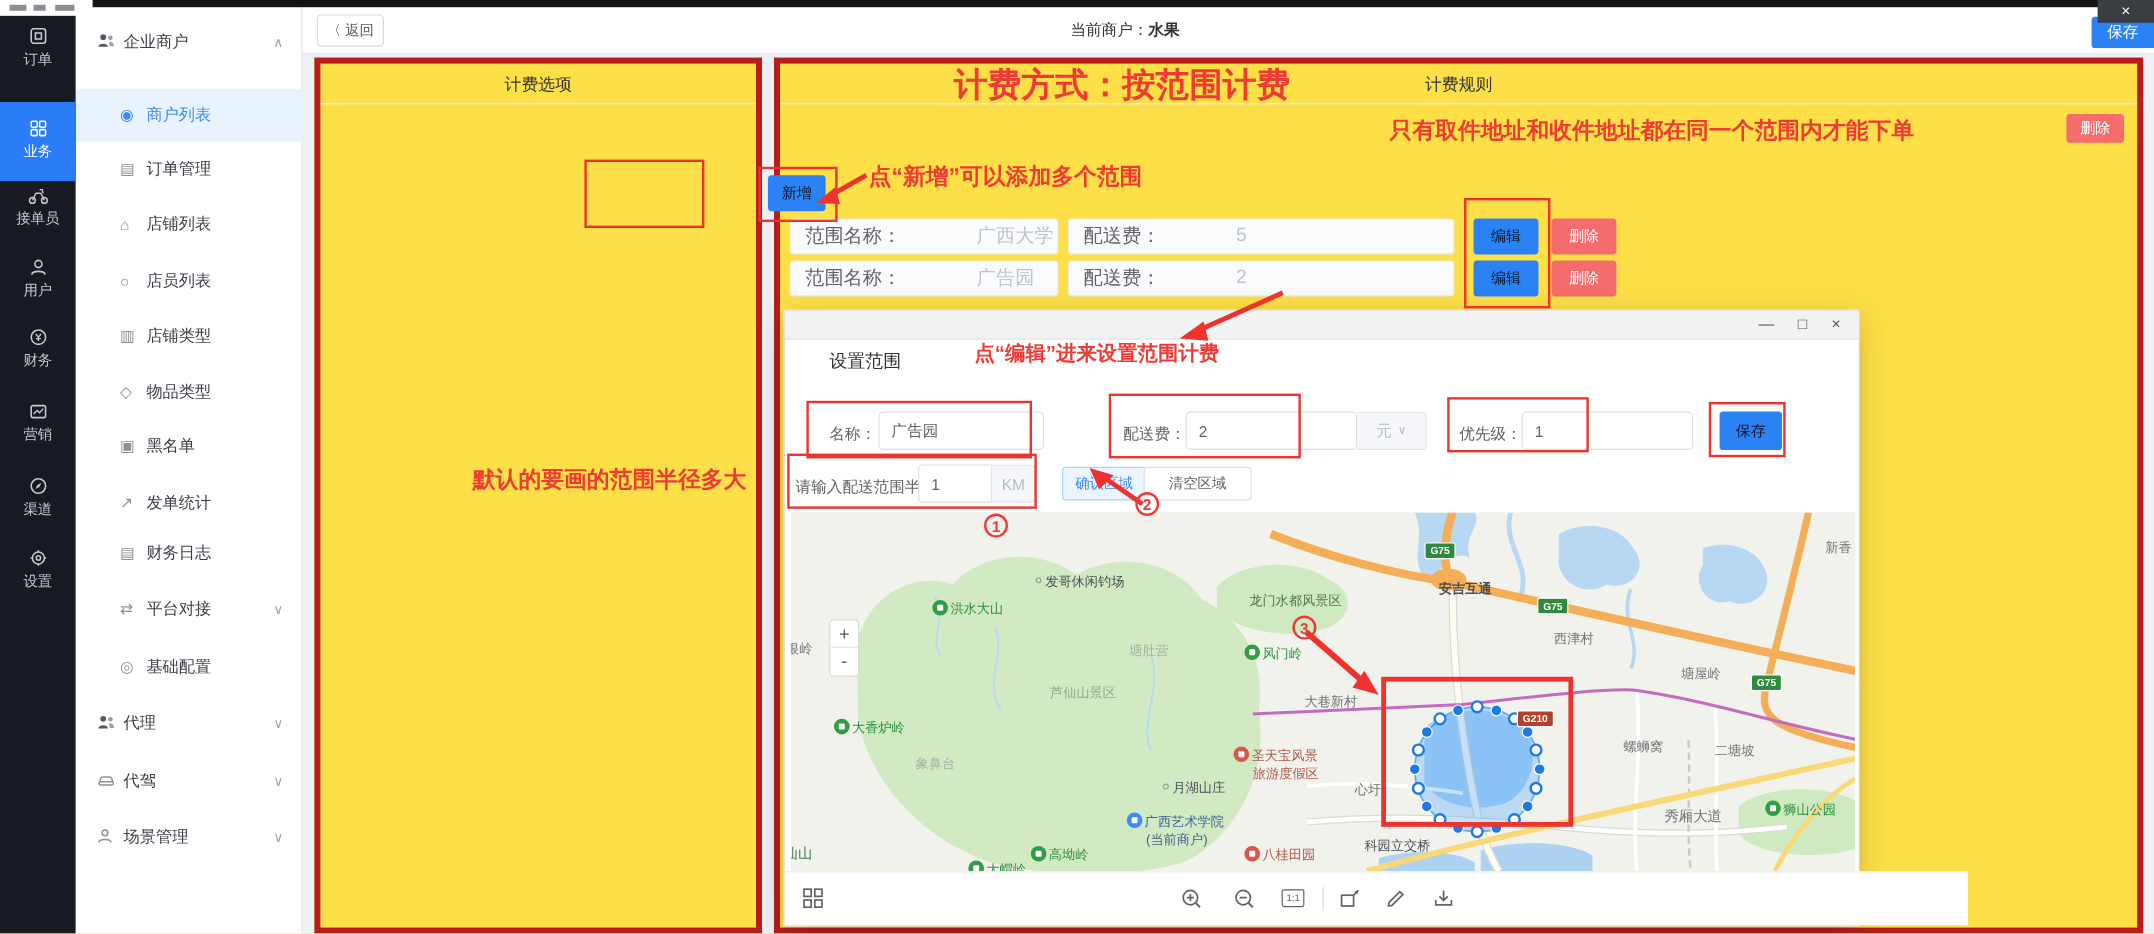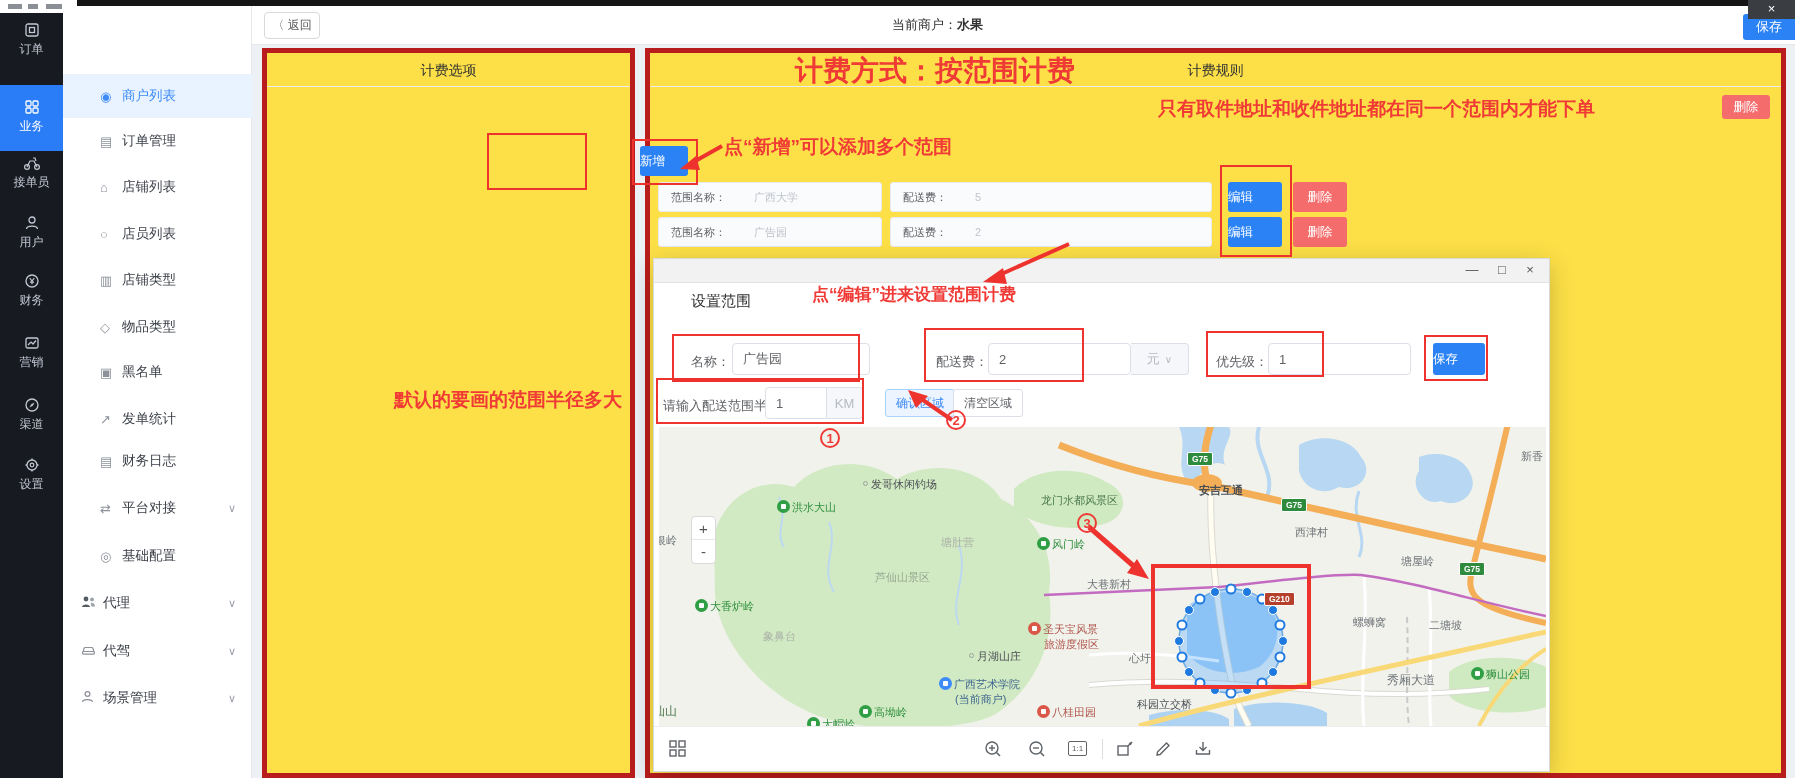--- a/index.html
+++ b/index.html
@@ -46,39 +46,39 @@
   .panel-header { height:34px; border-bottom:1px solid #ececec; text-align:center; font-size:14px; color:#303133; line-height:34px; }
   .section-bar { position:absolute; background:#f0f1f3; border-left:4px solid #2a82f5; font-size:15px; font-weight:bold; color:#303133; line-height:30px; padding-left:10px; }
 
   .opt-btn { position:absolute; height:34px; border:1px solid #e1e4e8; border-radius:4px; background:#fff; display:flex; align-items:center; padding:0 12px; font-size:13px; color:#b9bec7; cursor:pointer; }
   .radio { width:14px; height:14px; border-radius:50%; border:1px solid #d4d7dd; background:#f5f7fa; margin-right:8px; }
   .radio.sel { border:4px solid #2a82f5; background:#fff; width:14px; height:14px; }
   .cbox { width:13px; height:13px; border:1px solid #d4d7dd; border-radius:2px; background:#fff; margin-right:8px; }
   .opt-btn.en { color:#7c828c; }
 
   
-  .btn-blue { background:#2a82f5; color:#ffffff; border:none; border-radius:3px; font-size:12.5px; cursor:pointer; }
+  .btn-blue { background:#2a82f5; color:#0f172a; border:none; border-radius:3px; font-size:12.5px; text-align:center; cursor:pointer; }
   .btn-red { background:#f56c6c; color:#fff; border:none; border-radius:3px; font-size:12.5px; text-align:center; cursor:pointer; }
 
   
-  .rrow-box { position:absolute; height:30px; background:#fafbfc; border:1px solid #e8eaee; border-radius:3px; display:flex; align-items:center; font-size:11px; }
+  .rrow-box { position:absolute; height:30px; background:#fafbfc; border:1px solid #e8eaee; border-radius:3px; display:flex; align-items:center; font-size:16px;gap:35px; }
   .rrow-box .rlab { color:#606266; margin-left:12px; }
   .rrow-box .rval { color:#c0c4cc; margin-left:28px; }
 
   
   .modal { position:absolute; left:653px; top:258px; width:897px; height:514px; background:#fff; border:1px solid #d8d8d8;
     box-shadow:0 6px 24px rgba(0,0,0,.2); z-index:20; }
   .modal-titlebar { position:absolute; left:0; top:0; width:100%; height:24px; background:#f2f2f2; border-bottom:1px solid #e3e3e3; }
   .win-ctl { position:absolute; top:3px; color:#555; font-size:13px; width:22px; text-align:center; cursor:pointer; }
   .modal-title { position:absolute; left:37px; top:33px; font-size:15px; color:#303133; }
   .f-label { position:absolute; font-size:13px; color:#606266; }
   .f-input { position:absolute; height:32px; border:1px solid #dcdfe6; border-radius:4px; font-size:13px; color:#606266; padding-left:10px; background:#fff; font-family:inherit; }
   .unit-box { position:absolute; height:32px; background:#f5f7fa; border:1px solid #dcdfe6; border-left:none; border-radius:0 4px 4px 0; color:#b6bac2; font-size:13px; display:flex; align-items:center; justify-content:center; gap:5px; }
   .btn-confirm { position:absolute; height:28px; background:#ecf5ff; border:1px solid #a8d2ff; border-radius:3px; color:#3d8af8; font-size:12px; padding:0 10px; line-height:26px; cursor:pointer; }
-  .btn-plain { position:absolute; height:28px; background:#fff; border:1px solid #dcdfe6; border-radius:3px; color:#606266; font-size:12px; padding:0 10px; line-height:26px; cursor:pointer; }
+  .btn-plain { position:absolute; height:28px; background:#fff; border:1px solid #dcdfe6; border-radius:3px; color:#606266; font-size:12px; padding:0 20px; line-height:26px; cursor:pointer; }
 
   
   .map { position:absolute; left:5px; top:168px; width:887px; height:299px; overflow:hidden; background:#f1f2ec; }
   .map-label { position:absolute; font-size:11px; color:#6f7478; white-space:nowrap; }
   .map-label.dark { color:#4a4f54; }
   .map-label.faint { color:#a9b0a6; }
   .map-label.green { color:#4d7a4f; }
   .map-label.poi-g { color:#2f8f3e; }
   .map-label.poi-r { color:#b0554a; }
   .map-label.poi-b { color:#3f668d; }
@@ -87,21 +87,21 @@
   .pin.g { background:#2f9e44; } .pin.r { background:#d9584a; } .pin.b { background:#3d8af8; }
   .dotp { display:inline-block; width:5px; height:5px; border:1px solid #9aa39b; border-radius:50%; margin-right:3px; vertical-align:2px; }
   .badge { position:absolute; font-size:8.5px; font-weight:bold; color:#fff; padding:1px 4px; border:1px solid #fff; border-radius:2px; }
   .badge.g75 { background:#2e8b3d; }
   .badge.g210 { background:#b5412c; }
   .zoomctl { position:absolute; left:32px; top:89px; width:25px; height:48px; background:#fff; border:1px solid #d9d9d9; border-radius:4px; text-align:center; font-size:15px; color:#555; z-index:5; }
   .zoomctl div { height:23px; line-height:23px; cursor:pointer; }
   .zoomctl div:first-child { border-bottom:1px solid #e8e8e8; }
 
   
-  .mtoolbar { position:absolute; left:0; top:467px; width:895px; height:45px; background:#fff; border-top:1px solid #ededed;text-decoration:underline; }
+  .mtoolbar { position:absolute; left:0; top:467px; width:986px; height:45px; background:#fff; border-top:1px solid #ededed;text-decoration:underline; }
   .mtool { position:absolute; top:13px; cursor:pointer; }
   .scalebox { position:absolute; top:14px; border:1px solid #606266; border-radius:2px; font-size:8px; color:#606266; padding:2px 3px; cursor:pointer; }
   .vdiv { position:absolute; top:12px; width:1px; height:20px; background:#ddd; }
 
   
   .red-text { position:absolute; color:#f03a36; font-weight:bold; z-index:45; }
   .red-box { position:absolute; border:3px solid #ee332e; z-index:44; pointer-events:none; }
   .step-circle { position:absolute; width:20px; height:20px; border:2px solid #f03a36; border-radius:50%; color:#f03a36;
     font-size:13px; font-weight:bold; text-align:center; line-height:17px; background:transparent; z-index:46; }
   .arrow-svg { position:absolute; z-index:46; pointer-events:none; }
@@ -175,20 +175,32 @@
     <svg width="16" height="16" viewBox="0 0 16 16">
         <circle cx="8" cy="8" r="5" fill="none" stroke="#c3c8d4" stroke-width="1.3"></circle>
         <circle cx="8" cy="8" r="1.8" fill="none" stroke="#c3c8d4" stroke-width="1.2"></circle>
         <path d="M8,1.5 L8,3 M8,13 L8,14.5 M1.5,8 L3,8 M13,8 L14.5,8" stroke="#c3c8d4" stroke-width="1.3"></path>
       </svg>
     <span class="rl">设置</span>
   </div>
 </div>
 
 <div class="sidebar">
+  <div class="side-group" style="top:12px;">
+    <span class="si-icon">
+      <svg width="15" height="13" viewBox="0 0 15 13">
+          <circle cx="5" cy="4" r="2.4" fill="#555a63"></circle>
+          <path d="M1,12 C1,8.6 9,8.6 9,12 Z" fill="#555a63"></path>
+          <circle cx="11" cy="4.4" r="1.9" fill="#9aa0a8"></circle>
+          <path d="M9.8,7.8 C12.6,7.6 14,9.4 14,11.6 L10.5,11.6" fill="#9aa0a8"></path>
+        </svg>
+    </span>
+    <span class="lbl">企业商户</span>
+    <span class="chev">∧</span>
+  </div>
 
   <div class="side-item active-block">
     <span class="si-icon">◉</span>
     <span class="lbl">商户列表</span>
   </div>
   <div class="side-item" style="top:118px;">
     <span class="si-icon">▤</span>
     <span class="lbl">订单管理</span>
   </div>
   <div class="side-item" style="top:164px;">

